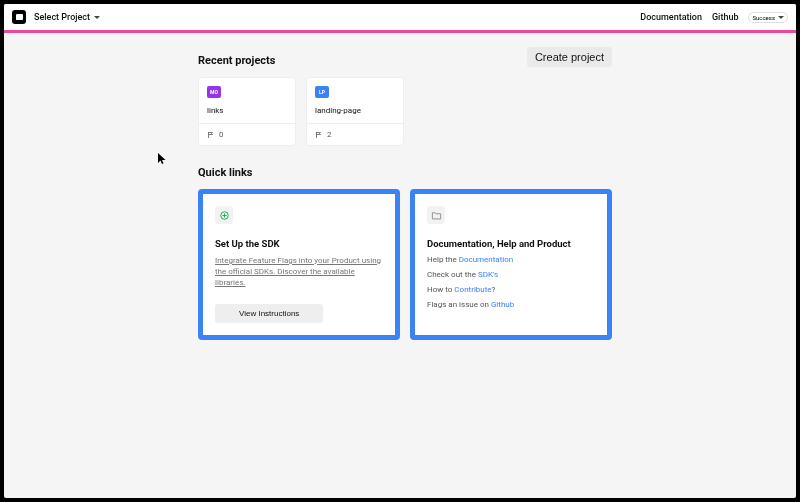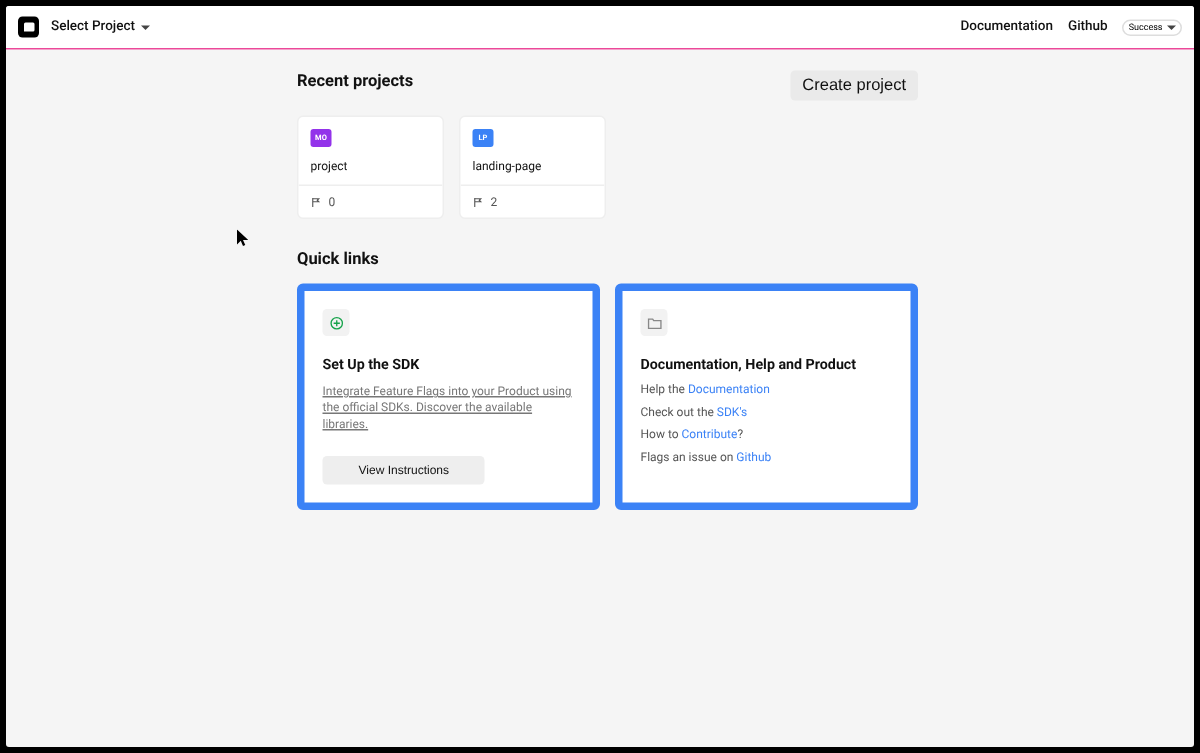--- a/index.html
+++ b/index.html
@@ -19,21 +19,21 @@
       margin: 4px;
       width: 792px;
       height: 494px;
       border-radius: 2px;
       display: flex;
       flex-direction: column;
       overflow: hidden;
     }
     .topbar {
       background: #fff;
-      border-bottom: 1px solid #ec4899;
+      border-bottom: 3px solid #ec4899;
       height: 29px;
       display: flex;
       align-items: center;
       padding: 0 8px;
       justify-content: space-between;
     }
     .topbar-left {
       display: flex;
       align-items: center;
       gap: 8px;
@@ -93,21 +93,21 @@
       overflow: auto;
       padding: 14px 0 0 0;
     }
     .container {
       width: 414px;
       margin-left: 194px;
     }
     .section-header {
       display: flex;
       justify-content: space-between;
-      align-items: flex-start;
+      align-items: flex-end;
       margin-bottom: 10px;
     }
     .section-title {
       font-size: 11px;
       font-weight: 700;
       color: #111;
     }
     .btn-create {
       font-size: 11px;
       background: #eaeaea;
@@ -252,21 +252,21 @@
 
       <div class="section-header">
         <div class="section-title">Recent projects</div>
         <button class="btn-create">Create project</button>
       </div>
 
       <div class="projects-row">
         <div class="project-card">
           <div class="project-card-top">
             <div class="project-badge badge-purple">MO</div>
-            <div class="project-name">project</div>
+            <div class="project-name">links</div>
           </div>
           <div class="project-card-bottom">
             <svg class="flag-icon" viewBox="0 0 16 16">
                 <path fill="none" stroke="#555" stroke-width="1.5" d="M3 2v12M3 3h8l-2 2 2 2H3"></path>
               </svg>
             <span>0</span>
           </div>
         </div>
 
         <div class="project-card">

